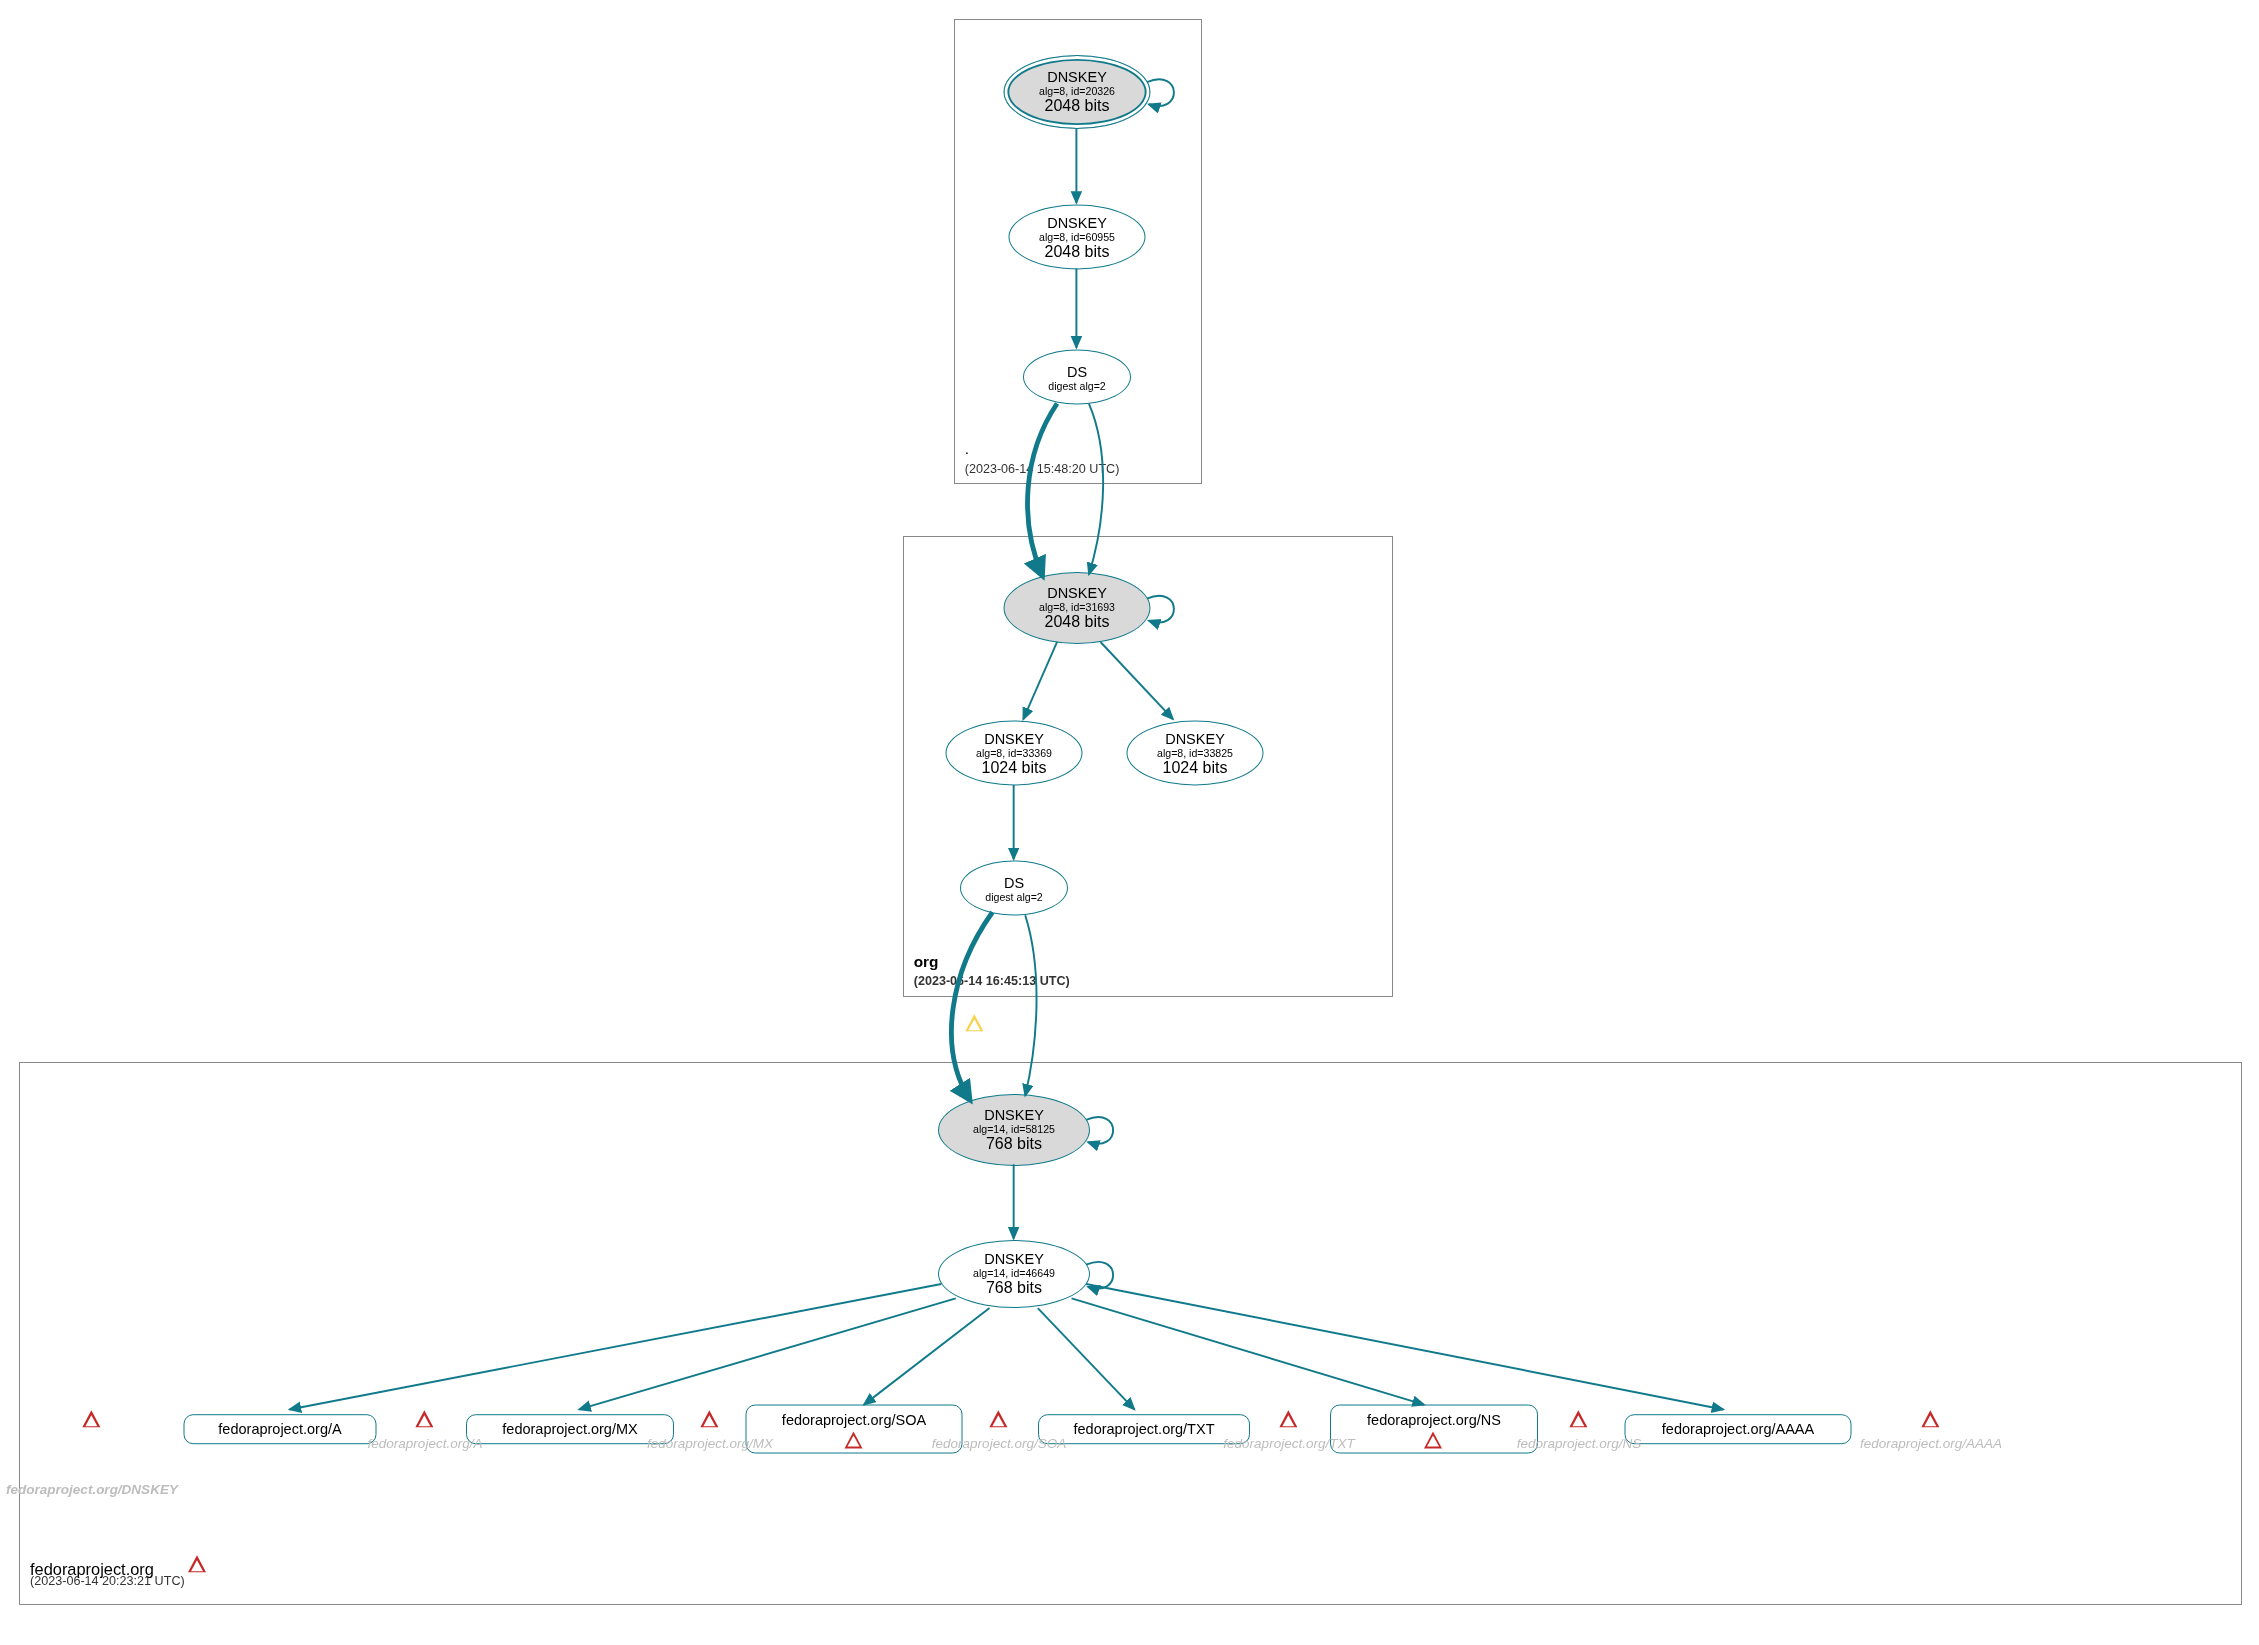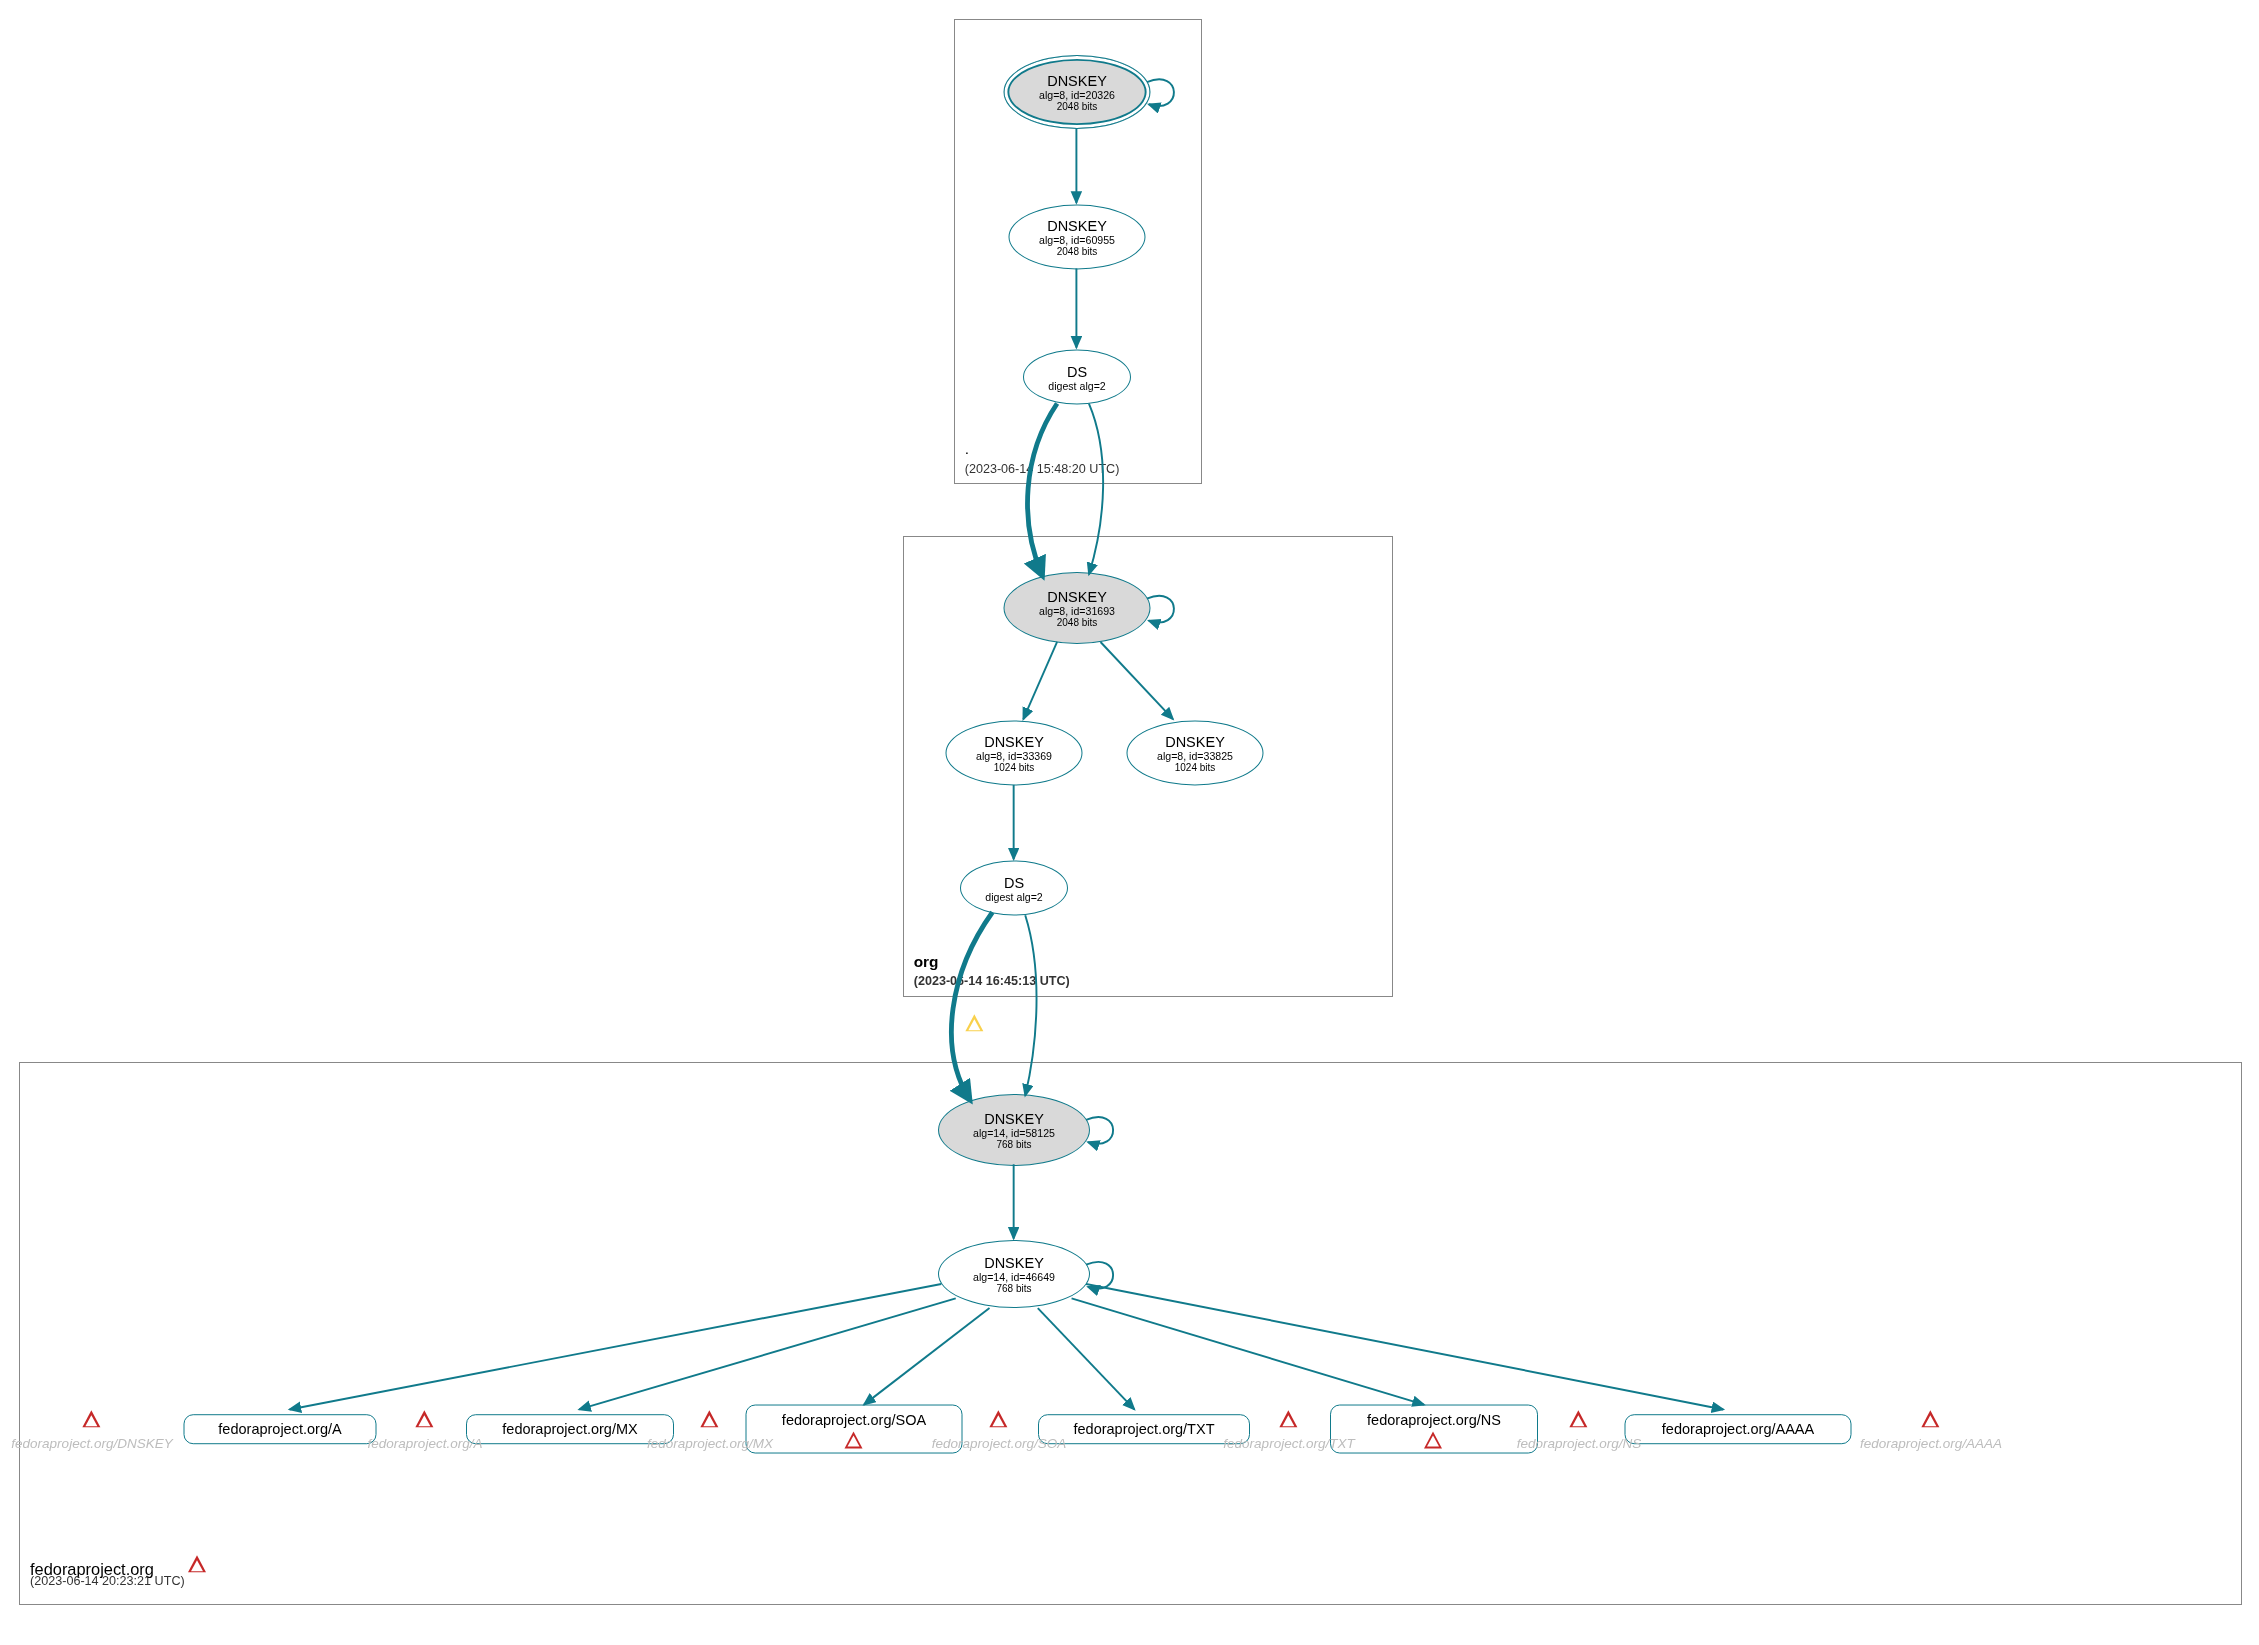--- a/index.html
+++ b/index.html
@@ -56,21 +56,21 @@
     padding: 5.8px 13.5px;
     font-size: 14.5px;
     white-space: nowrap;
     display: flex;
     flex-direction: column;
     align-items: center;
     justify-content: center;
   }
   .node .t1 { font-size: 14.5px; font-weight: 500; }
   .node .t2 { font-size: 10.6px; }
-  .node .t3 { font-size: 10px; }
+  .node .t3 { font-size: 16px; }
   .ghost-label {
     position: absolute;
     transform: translate(-50%, -50%);
     font-size: 13.5px;
     font-style: italic;
     color: #bdbdbd;
     white-space: nowrap;
   }
   .warn-icon {
     display: inline-block;
@@ -248,21 +248,21 @@
     <span>fedoraproject.org/NS</span>
     <span class="warn-icon" style="margin-top:3.9px;"></span>
   </div>
 </div>
 <div class="node" style="left:1738px; top:1429px;">
   <div class="rect" style="min-width:198px;">
       <span>fedoraproject.org/AAAA</span>
     </div>
 </div>
 
-<div class="ghost-label" style="left:92px; top:1443px;">fedoraproject.org/DNSKEY</div>
+<div class="ghost-label" style="left:92px; top:1489px;font-weight:bold;">fedoraproject.org/DNSKEY</div>
 <span class="warn-icon warn-abs" style="left:92px; top:1419px;"></span>
 
 <div class="ghost-label" style="left:425px; top:1443px;">fedoraproject.org/A</div>
 <span class="warn-icon warn-abs" style="left:425px; top:1419px;"></span>
 
 <div class="ghost-label" style="left:710px; top:1443px;">fedoraproject.org/MX</div>
 <span class="warn-icon warn-abs" style="left:710px; top:1419px;"></span>
 
 <div class="ghost-label" style="left:999px; top:1443px;">fedoraproject.org/SOA</div>
 <span class="warn-icon warn-abs" style="left:999px; top:1419px;"></span>

